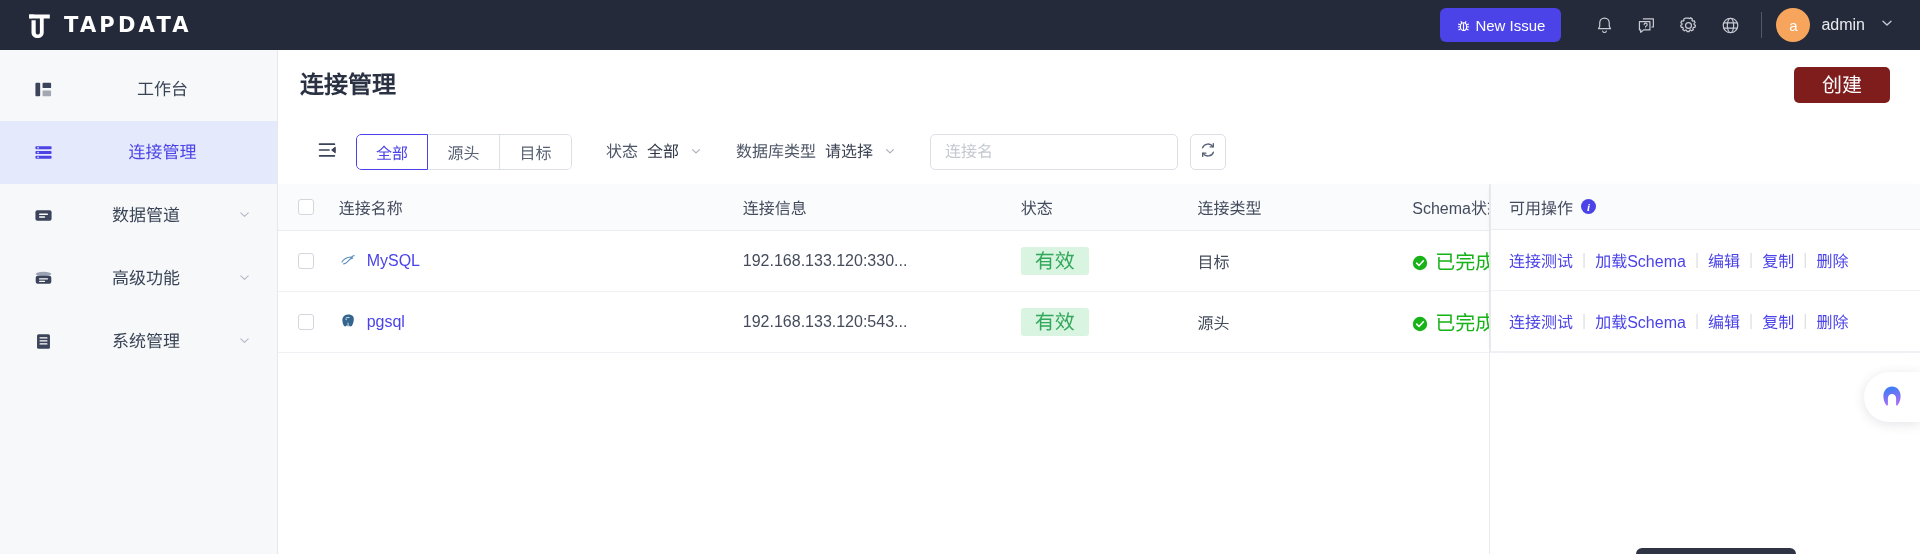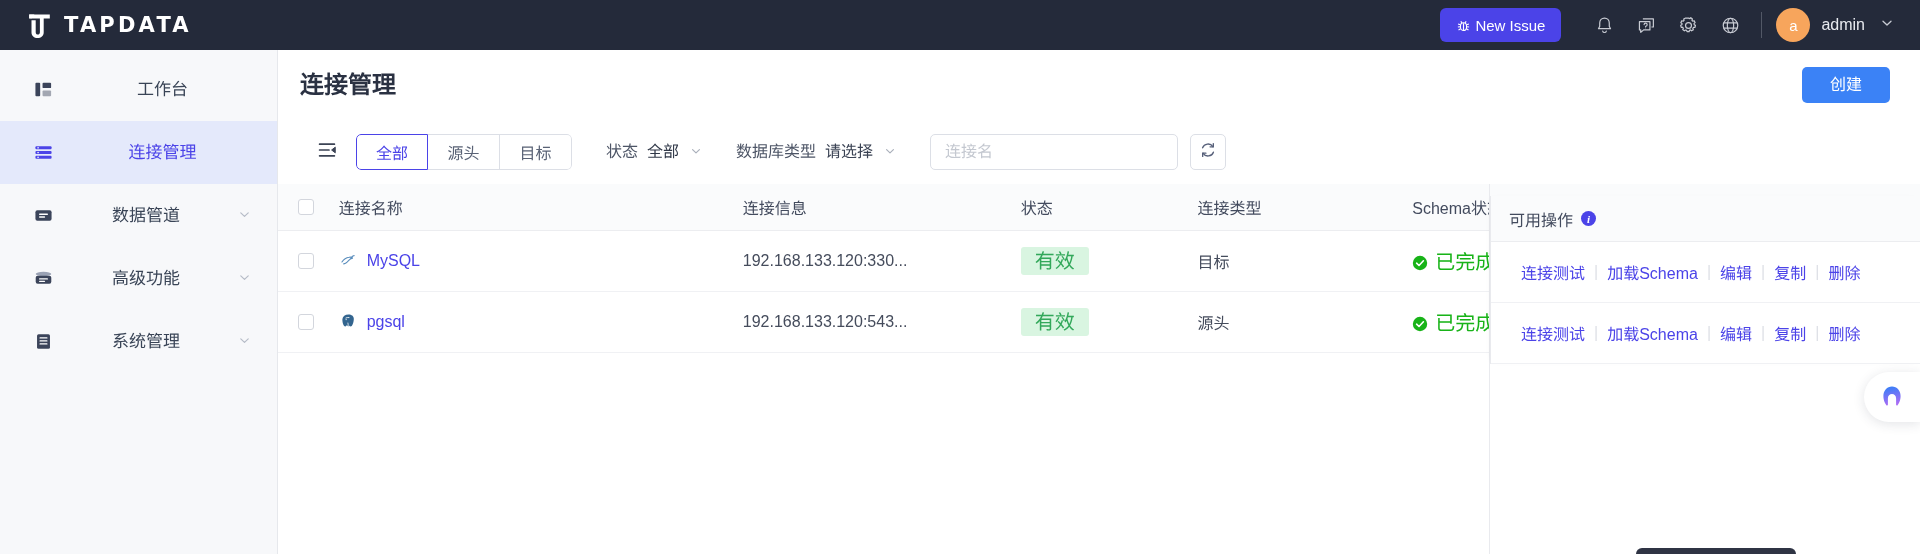--- a/index.html
+++ b/index.html
@@ -87,22 +87,22 @@
   .main { flex: 1 1 auto; min-width: 0; background: #ffffff; display: flex; flex-direction: column; position: relative; }
 
   .page-head {
     height: 70px; flex: 0 0 70px;
     display: flex; align-items: center; justify-content: space-between;
     padding: 0 30px 0 22px;
   }
   .page-title { font-size: 24px; color: #2a3142; line-height: 1; }
   .create-btn {
     height: 36px; padding: 0 28px;
-    background: #3b82f6; color: #fff; border: none; border-radius: 5px;
-    font-size: 16px; cursor: pointer; line-height: 1;
+    background: #7f1d1d; color: #fff; border: none; border-radius: 5px;
+    font-size: 20px; cursor: pointer; line-height: 1;
   }
 
   
   .filter-bar {
     height: 64px; flex: 0 0 64px;
     display: flex; align-items: center;
     padding: 0 34px; gap: 0;
   }
   .collapse-btn { width: 30px; height: 30px; display: flex; align-items: center; justify-content: center; cursor: pointer; margin-right: 14px; }
 
@@ -177,34 +177,34 @@
     display: inline-flex; align-items: center; justify-content: center;
     height: 28px; padding: 0 14px; border-radius: 3px;
     background: #d9f5e1; color: #32a85a; font-size: 20px; line-height: 1;
   }
   .schema-ok { display: inline-flex; align-items: center; gap: 7px; color: #18b318; font-size: 20px; }
   .check-circle { width: 16px; height: 16px; flex: 0 0 16px; }
   .muted { color: #6b7384; }
 
   
   .fixed-col {
-    position: absolute; top: 12px; right: 0; width: 430px;
+    position: absolute; top: 0; right: 0; width: 430px;
     background: #ffffff;
     border-left: 1px solid #e9eaee;
     box-shadow: -2px 0 6px -4px rgba(0,0,0,.10);
     pointer-events: auto;
   }
   .fixed-col .fc-head {
     height: 46px; background: #fafbfc; border-bottom: 1px solid #ecedf0;
     display: flex; align-items: center; gap: 8px; padding-left: 18px;
     font-size: 16px; color: #434b5e;
   }
   .fixed-col .fc-row {
     height: 61px; border-bottom: 1px solid #f0f1f4;
-    display: flex; align-items: center; padding-left: 30px;
+    display: flex; align-items: center; padding-left: 18px;
   }
   .act { color: #4b43e8; font-size: 16px; cursor: pointer; white-space: nowrap; }
   .act-sep { color: #dfe1e7; margin: 0 9px; }
 
   
   .left-divider {
     position: absolute; right: 430px; top: 0; bottom: 0; width: 1px;
     background: #e9eaee;
   }
 

